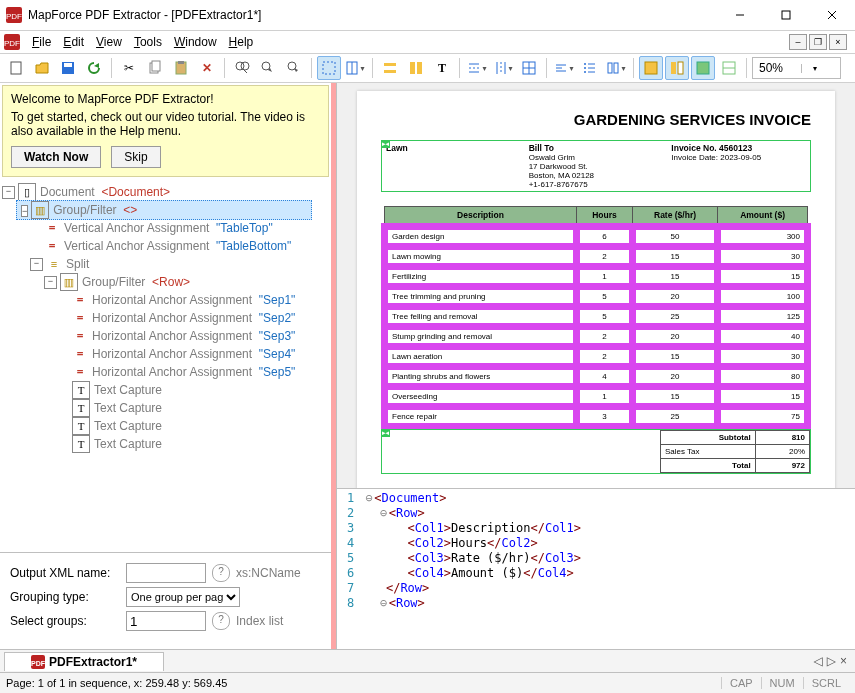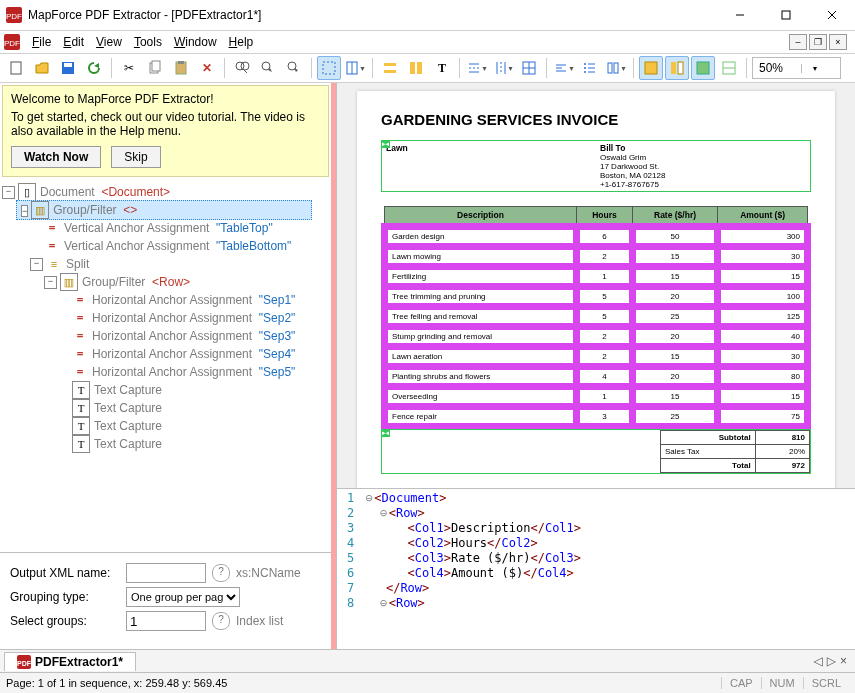--- a/index.html
+++ b/index.html
@@ -47,21 +47,21 @@
   .props{border-top:1px solid #bfbfbf;padding:8px 10px;height:80px}
   .prow{display:flex;align-items:center;height:24px;gap:6px}
   .plabel{width:110px}
   .pinput{border:1px solid #a0a0a0;height:18px;width:72px;padding:0 3px;background:#fff}
   .pselect{border:1px solid #a0a0a0;height:20px;width:114px;font-size:11px;background:#fff}
   .qmark{width:16px;height:16px;border:1px solid #aaa;border-radius:8px;font-size:10px;text-align:center;line-height:14px;color:#777}
   .right{flex:1;display:flex;flex-direction:column;border-left:1px solid #bfbfbf}
   .preview{flex:1;overflow:auto;background:#f0f0f0;position:relative}
   .preview::-webkit-scrollbar{width:17px;height:17px}
   .page{background:#fff;margin:8px 20px;padding:16px 24px;box-shadow:0 0 3px rgba(0,0,0,.2);position:relative;width:430px}
-  .invtitle{text-align:left;font-weight:bold;font-size:15px;margin:4px 0 12px}
+  .invtitle{text-align:right;font-weight:bold;font-size:15px;margin:4px 0 12px}
   .hdrbox{border:1px solid #34c759;display:flex;font-size:8px;position:relative}
   .hdrbox>div{flex:1;padding:2px 4px}
   .hdrbox b{font-size:8.5px}
   .marker{position:absolute;background:#34c759;color:#fff;font-size:7px;padding:0 1px;line-height:8px}
   .itable{width:100%;border-collapse:collapse;font-size:8px;margin-top:14px}
   .itable th{background:#8fb98f;border:1px solid #555;padding:3px 4px;font-size:8.5px}
   .itable td{border:7px solid #d946ef;padding:2px 4px}
   .itable td.n{text-align:center}
   .itable td.r{text-align:right}
   .tottab{width:150px;border-collapse:collapse;font-size:8px;margin-left:auto;position:relative}
@@ -71,21 +71,21 @@
   .code{height:160px;border-top:1px solid #bfbfbf;display:flex;font-family:Consolas,monospace;font-size:12px;background:#fff;overflow:auto;position:relative}
   .gut{background:#fff;color:#2b91af;text-align:right;padding:2px 6px 2px 10px;user-select:none}
   .gut div{height:15px}
   .src{padding:2px 4px;flex:1;white-space:pre}
   .src div{height:15px}
   .k-tag{color:#0000ff}
   .k-br{color:#800000}
   .k-txt{color:#000}
   .fold{color:#888;display:inline-block;width:10px;text-align:center}
   .tabbar{height:22px;border-top:1px solid #bfbfbf;display:flex;align-items:center;background:#f4f4f4;font-size:12px}
-  .tab{border:1px solid #bfbfbf;border-bottom:none;background:#fff;padding:2px 12px;margin-left:4px;display:flex;align-items:center;gap:4px;font-weight:bold}
+  .tab{border:1px solid #bfbfbf;border-bottom:none;background:#fff;padding:2px 26px;margin-left:4px;display:flex;align-items:center;gap:4px;font-weight:bold}
   .tabbar .navs{margin-left:auto;display:flex;gap:4px;padding-right:8px;color:#555}
   .status{height:20px;border-top:1px solid #bfbfbf;display:flex;align-items:center;font-size:11px;padding:0 6px;background:#f4f4f4}
   .status .sp{flex:1}
   .status .cell{padding:0 8px;border-left:1px solid #ccc;color:#888}
   
   svg{display:block}
 </style>
 </head>
 <body>
 
@@ -373,20 +373,21 @@
           <div class="invtitle">GARDENING SERVICES INVOICE</div>
           <div class="hdrbox">
             <span class="marker" style="left:-1px;top:-1px">▸◂</span>
             <div><b>Lawn</b></div>
             <div><b>Bill To</b><div id="billLines">
                   <div>Oswald Grim</div>
                   <div>17 Darkwood St.</div>
                   <div>Boston, MA 02128</div>
                   <div>+1-617-8767675</div>
                 </div></div>
+            <div><b>Invoice No. 4560123</b><br><span>Invoice Date: 2023-09-05</span></div>
           </div>
           <table class="itable">
             <thead>
                 <tr id="ithead">
                   <th>Description</th>
                   <th>Hours</th>
                   <th>Rate ($/hr)</th>
                   <th>Amount ($)</th>
                 </tr>
               </thead>

